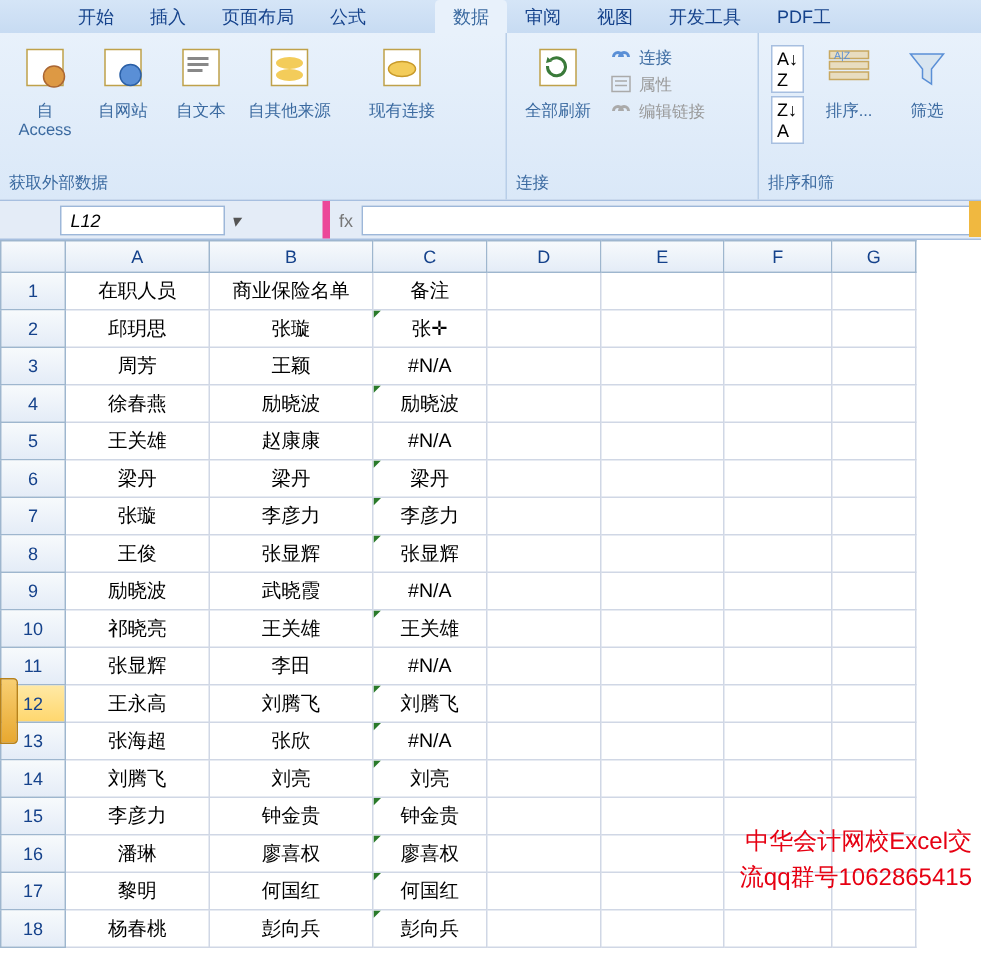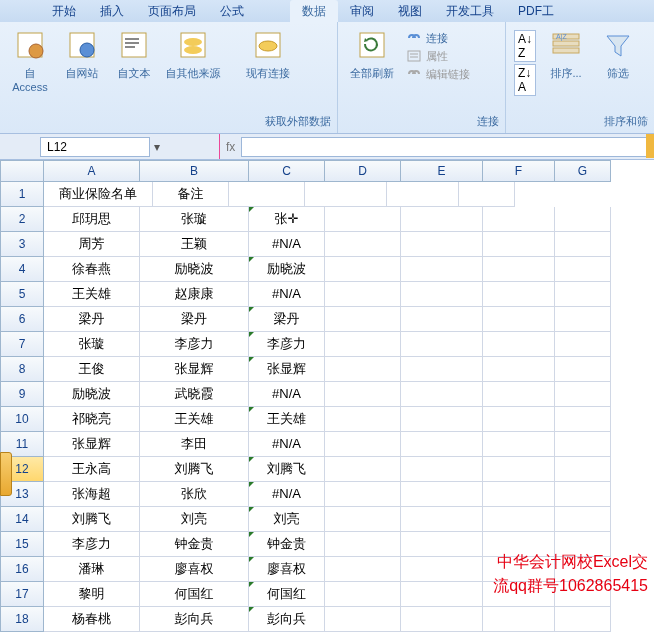--- a/index.html
+++ b/index.html
@@ -7,30 +7,30 @@
     
     
     .tabs { display:flex; background:linear-gradient(#d5e5f7,#c7dbf2); height:22px; padding-left:40px; font-size:12px; }
     .tab { padding:3px 12px; color:#15428b; cursor:pointer; }
     .tab.active { background:#e8f1fb; border-top-left-radius:3px; border-top-right-radius:3px; color:#3b6aa0;margin-left:34px; }
     
     
     .ribbon { background:linear-gradient(#e8f1fb,#dae8f8); border-bottom:1px solid #a7bfe0; display:flex; height:112px; }
     .group { border-right:1px solid #b8cee8; padding:4px 6px 0; display:flex; flex-direction:column; }
     .group-items { flex:1; display:flex; align-items:flex-start; gap:4px; }
-    .group-label { text-align:right; font-size:11px; color:#3b6aa0; padding:2px 0 4px; }
+    .group-label { text-align:left; font-size:11px; color:#3b6aa0; padding:2px 0 4px; }
     .btn-lg { display:flex; flex-direction:column; align-items:center; width:48px; padding:2px; font-size:11px; color:#3b6aa0; text-align:center;justify-content:space-between; }
     .btn-lg .icon { width:34px; height:34px; margin-bottom:4px; display:flex; align-items:center; justify-content:center; }
     .small-list { display:flex; flex-direction:column; gap:2px; font-size:11px; color:#3b6aa0; padding:4px 2px; }
     .small-item { display:flex; align-items:center; gap:4px; white-space:nowrap; }
     .sm-icon { width:16px; height:16px; flex-shrink:0; }
     
     
     .fbar-row { display:flex; height:26px; border-bottom:1px solid #a7bfe0; background:#e4ecf7; align-items:center; font-size:12px; }
-    .namebox-area { width:220px; display:flex; align-items:center; border-right:1px solid #ec4899; height:100%; padding-left:40px; }
+    .namebox-area { width:220px; display:flex; align-items:center; border-right:5px solid #ec4899; height:100%; padding-left:40px;font-style:italic; }
     .namebox { background:#fff; border:1px solid #9db7d9; width:110px; height:20px; padding:0 6px; line-height:18px; }
     .fbar-ctrl { display:flex; align-items:center; padding:0 6px; gap:10px; color:#777; }
     .fbar-input { flex:1; background:#fff; border:1px solid #9db7d9; height:20px; margin-right:4px; }
     
     
     .grid-area { position:relative; }
     .colhdrs { display:flex; height:22px; }
     .rownum-hdr { width:44px; background:linear-gradient(#f7fafc,#e4ecf7); border:1px solid #9eb6ce; }
     .colhdr { background:linear-gradient(#f7fafc,#e4ecf7); border:1px solid #9eb6ce; border-left:none; text-align:center; font-size:12px; color:#15428b; line-height:20px; }
     .wA{width:96px}.wB{width:109px}.wC{width:76px}.wD{width:76px}.wE{width:82px}.wF{width:72px}.wG{width:56px}
@@ -201,20 +201,21 @@
     <div class="colhdr wB">B</div>
     <div class="colhdr wC">C</div>
     <div class="colhdr wD">D</div>
     <div class="colhdr wE">E</div>
     <div class="colhdr wF">F</div>
     <div class="colhdr wG">G</div>
   </div>
   <div class="rows" id="rows-container">
     <div class="row">
       <div class="rownum">1</div>
+      <div class="cell wA">在职人员</div>
       <div class="cell wB">商业保险名单</div>
       <div class="cell wC">备注</div>
       <div class="cell wD"></div>
       <div class="cell wE"></div>
       <div class="cell wF"></div>
       <div class="cell wG"></div>
     </div>
   <div class="row">
         <div class="rownum">2</div>
         <div class="cell wA">邱玥思</div>

